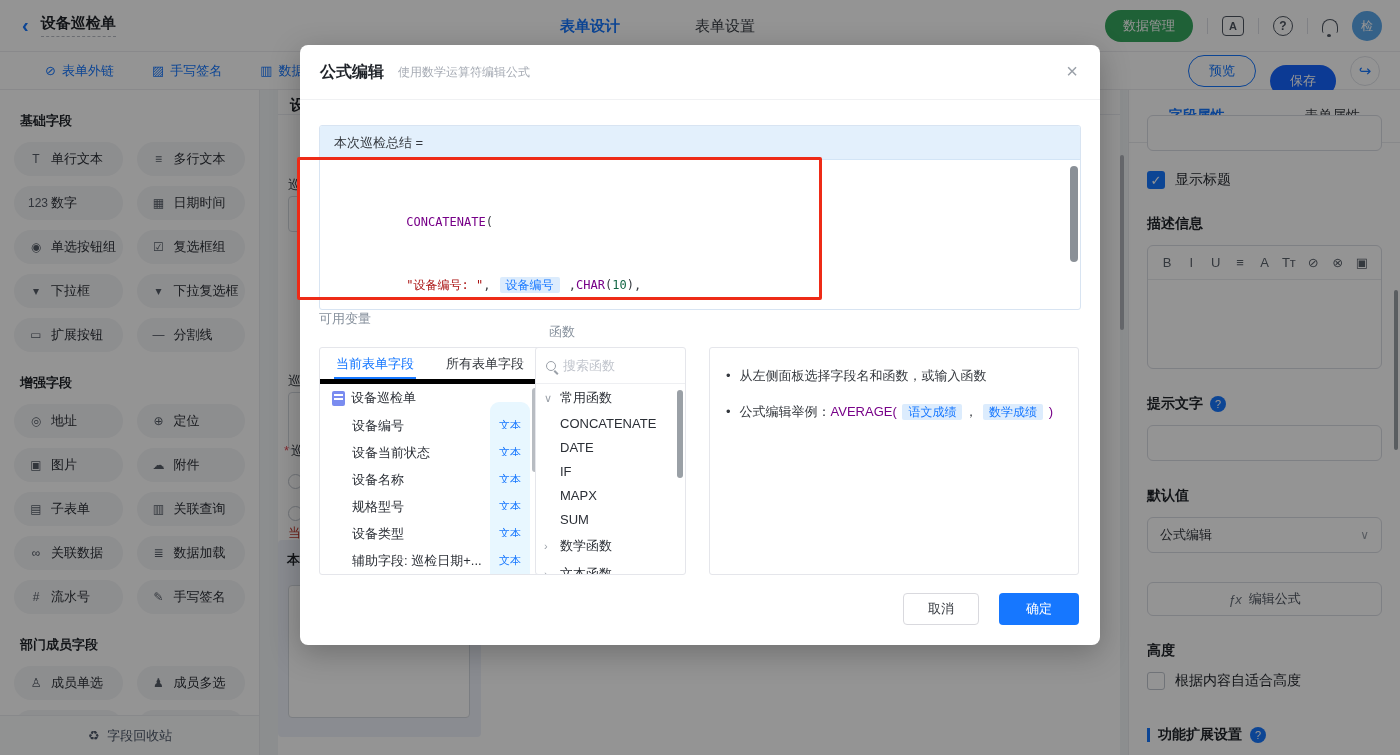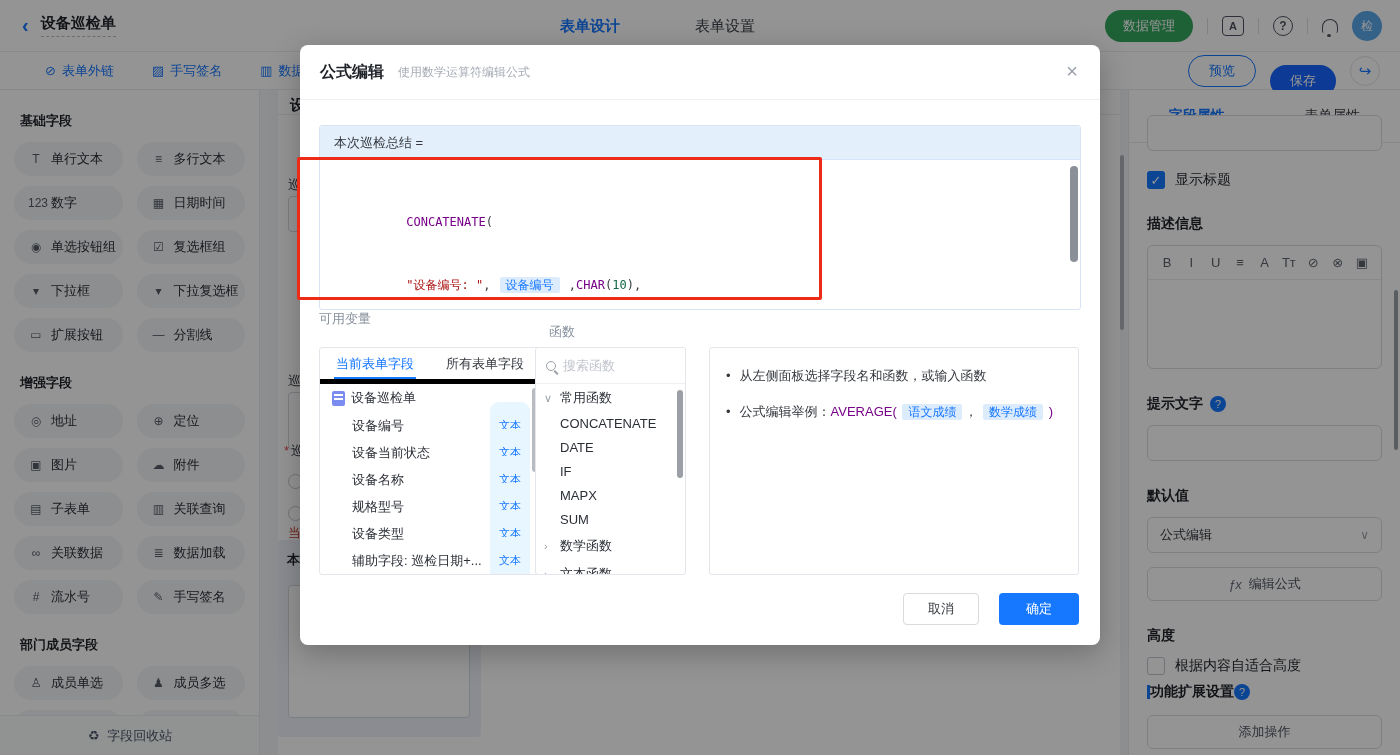--- a/index.html
+++ b/index.html
@@ -122,23 +122,23 @@
   .cb.on { background:#1677ff; color:#fff; font-size:13px; display:flex; align-items:center; justify-content:center; }
   .cb.off { background:#fff; border:1px solid #c2c7cf; }
   .rp-label { font-size:14px; font-weight:bold; color:#1f2329; margin-top:26px; display:flex; align-items:center; gap:7px; }
   .qmark { width:16px; height:16px; border-radius:50%; background:#1677ff; color:#fff; font-size:11px; display:flex; align-items:center; justify-content:center; font-weight:normal; }
   .rte { border:1px solid #d9dce3; border-radius:6px; margin-top:12px; }
   .rte-bar { height:34px; border-bottom:1px solid #e8eaee; display:flex; align-items:center; justify-content:space-between; padding:0 10px; }
   .rte-ic { font-size:13px; color:#5b626c; width:18px; text-align:center; cursor:pointer; }
   .rte-body { height:88px; }
   .rp-select { margin-top:12px; height:36px; border:1px solid #d9dce3; border-radius:6px; display:flex; align-items:center; justify-content:space-between; padding:0 12px; font-size:13px; color:#33373d; cursor:pointer; }
   .chev { color:#9aa0a8; font-size:12px; }
-  .rp-btn { margin-top:14px; height:34px; border:1px solid #d9dce3; border-radius:6px; background:#fff; display:flex; align-items:center; justify-content:center; gap:7px; font-size:13px; color:#4e5560; width:100%; cursor:pointer; }
+  .rp-btn { margin-top:29px; height:34px; border:1px solid #d9dce3; border-radius:6px; background:#fff; display:flex; align-items:center; justify-content:center; gap:7px; font-size:13px; color:#4e5560; width:100%; cursor:pointer; }
   .fx-it { font-style:italic; color:#6b727c; }
-  .ext-head { margin-top:8px; display:flex; align-items:center; font-size:14px; font-weight:bold; color:#1f2329; }
+  .ext-head { margin-top:36px; display:flex; align-items:center; gap:8px; font-size:14px; font-weight:bold; color:#1f2329; }
   .blue-bar { width:3px; height:14px; background:#1677ff; flex:none; }
 </style>
 </head>
 <body>
 
 <div class="screen">
 
   <div class="topbar">
     <span class="back">‹</span>
     <span class="apptitle">设备巡检单</span>

